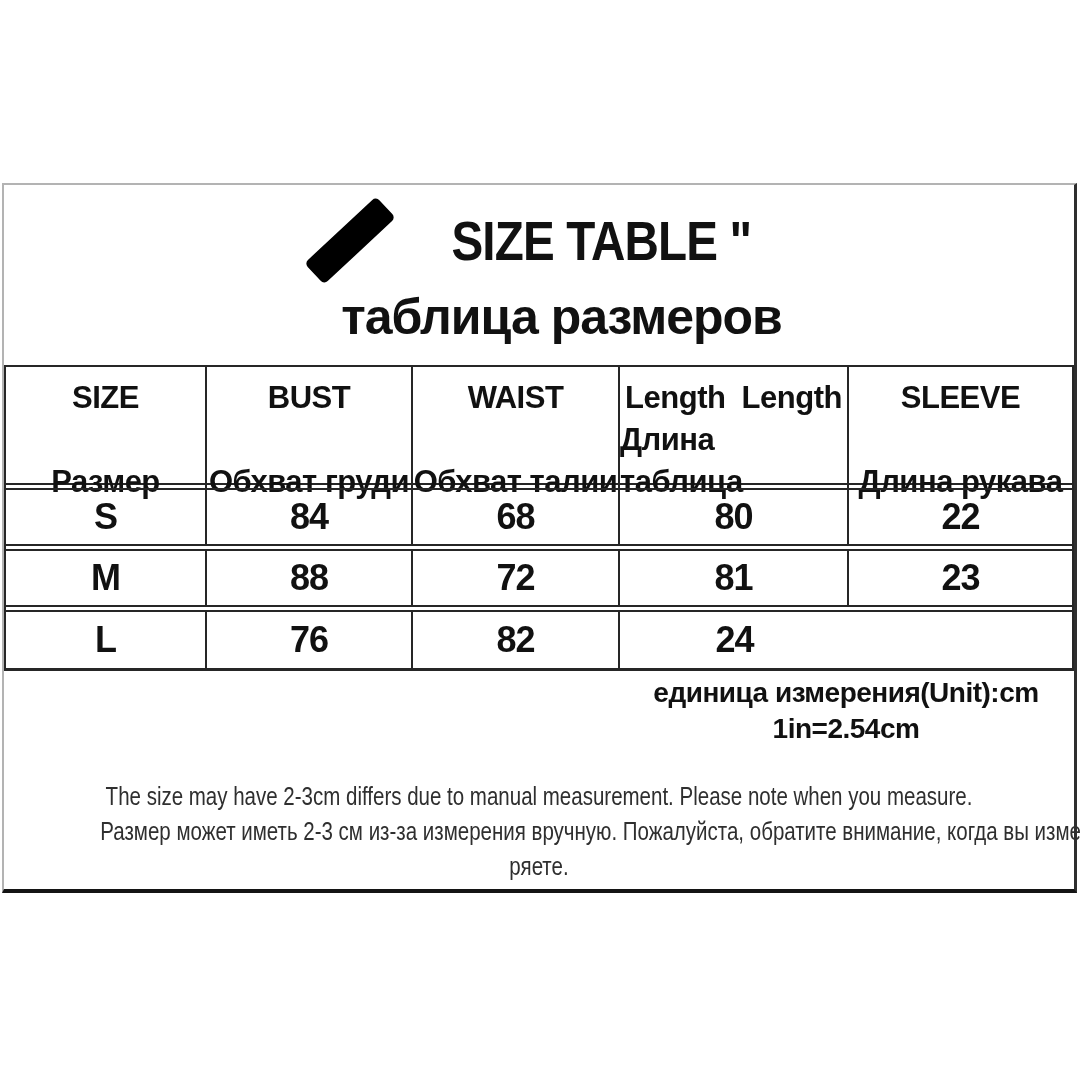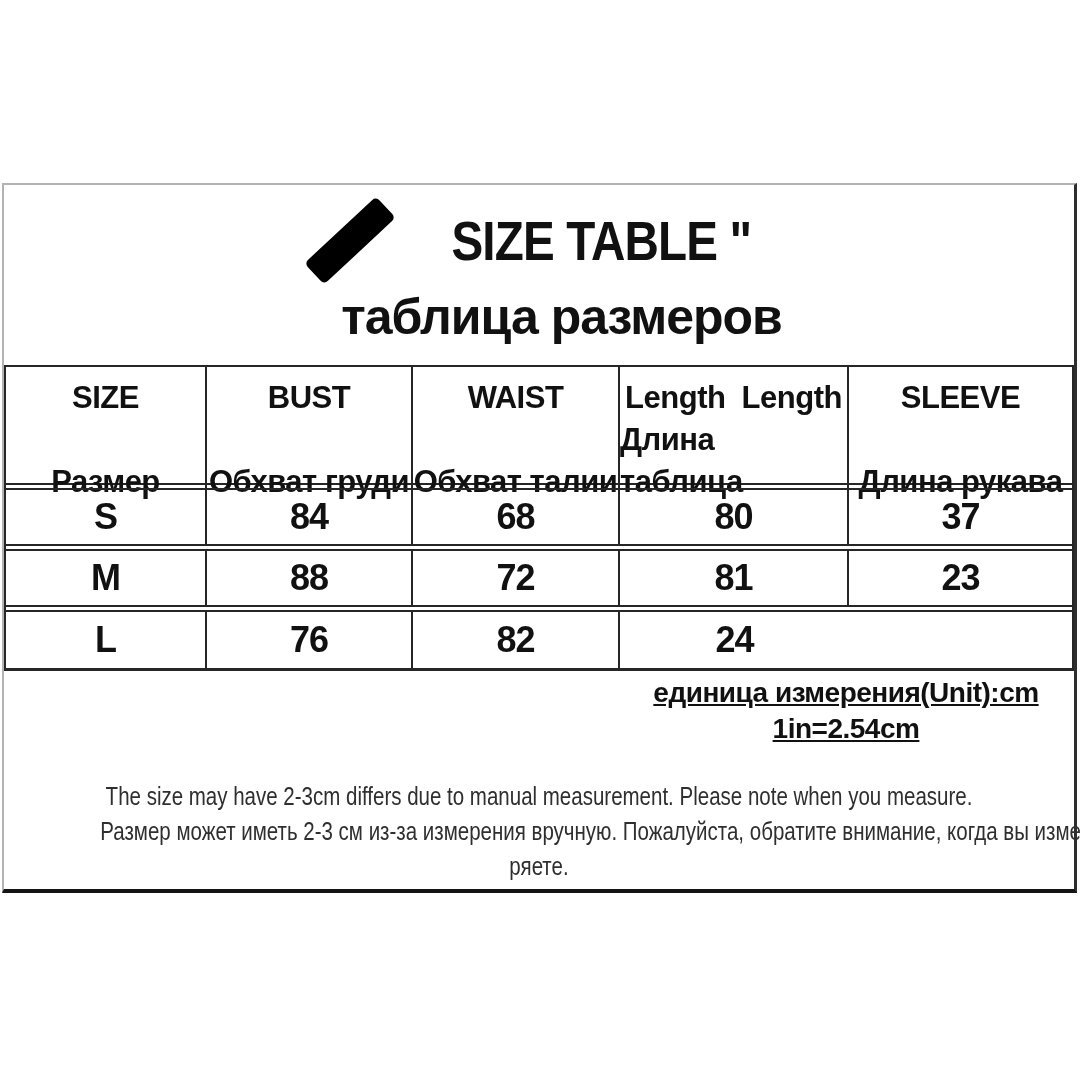--- a/index.html
+++ b/index.html
@@ -65,21 +65,20 @@
   .hdr-en, .hdr-ru {
     font-size:31px; font-weight:700; letter-spacing:-0.5px;
     white-space:pre-wrap; line-height:42px;
   }
 
   
   .unit-note {
     position:absolute; left:616px; top:490px; width:452px;
     text-align:center; font-weight:700; font-size:28px; line-height:36px;
     letter-spacing:-0.5px;
-    text-decoration:underline;
   }
 
   
   .footer-note {
     position:absolute; left:0; top:594px; width:100%;
     text-align:center; font-size:25px; line-height:35px; color:#2f2f2f;
     transform:scaleX(0.82); transform-origin:center top;
   }
   .footer-line { white-space:nowrap; }
 </style>
@@ -119,21 +118,21 @@
           <div class="hdr-en">SLEEVE</div>
           <div class="hdr-ru">Длина рукава</div>
         </div>
       </div>
 
       <div class="t-row">
         <div class="t-cell">S</div>
         <div class="t-cell">84</div>
         <div class="t-cell">68</div>
         <div class="t-cell">80</div>
-        <div class="t-cell">37</div>
+        <div class="t-cell">22</div>
       </div>
 
       <div class="t-row">
         <div class="t-cell">M</div>
         <div class="t-cell">88</div>
         <div class="t-cell">72</div>
         <div class="t-cell">81</div>
         <div class="t-cell">23</div>
       </div>
 

